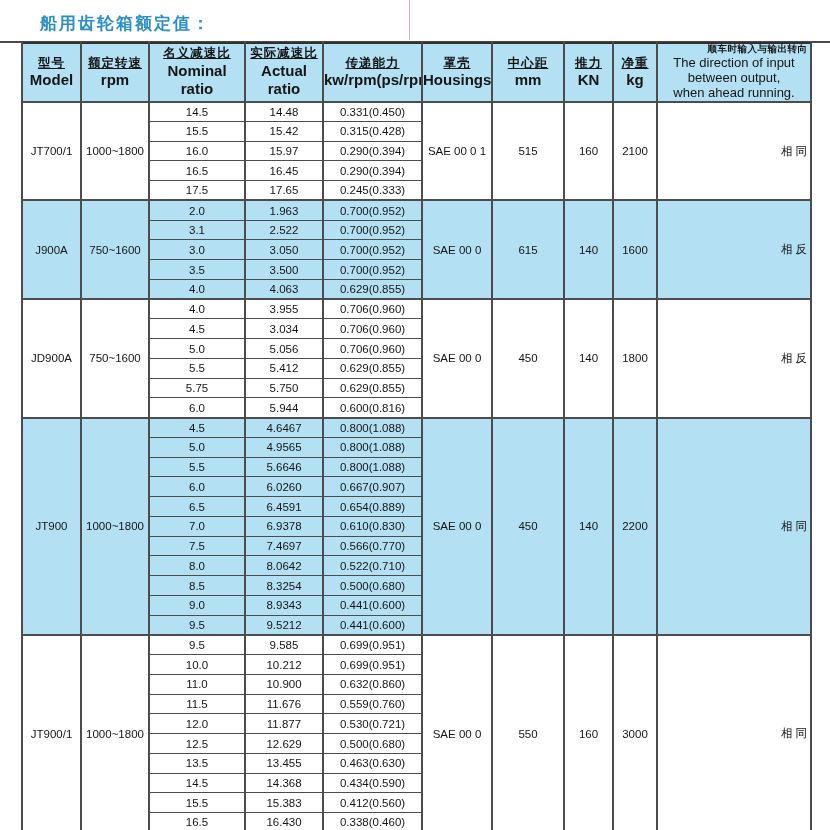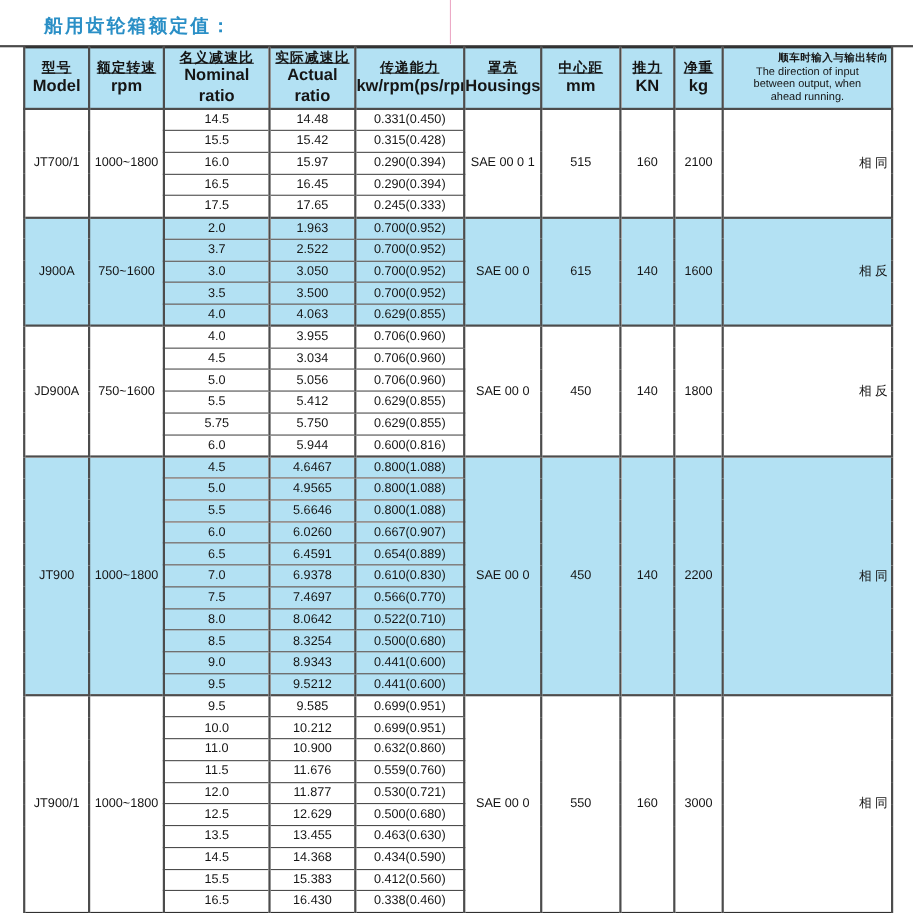--- a/index.html
+++ b/index.html
@@ -41,21 +41,21 @@
   .shaded-bg { background:#b3e1f3; }
   .hdr-zh {
     font-family:"Liberation Serif", serif;
     font-size:12.5px; font-weight:bold; line-height:1.3; letter-spacing:1px;text-decoration:underline;
   }
   .hdr-en { font-size:15px; font-weight:bold; line-height:1.25; }
   .hdr-zh-sm {
     font-family:"Liberation Serif", serif;
     font-size:9.5px; font-weight:bold; line-height:1.25; letter-spacing:0.5px;padding-left:47px;
   }
-  .hdr-en-sm { font-size:10px; font-weight:normal; line-height:1.15; padding:0 14px; }
+  .hdr-en-sm { font-size:13px; font-weight:normal; line-height:1.15; padding:0 14px; }
   td.model-cell, td.rpm-cell { font-size:11.5px; }
   td.direction-cell {
     font-family:"Liberation Serif", serif;
     font-size:12.5px; letter-spacing:3px;text-align:right;
   }
 </style>
 </head>
 <body>
 
 <div class="page-title">船用齿轮箱额定值：</div>
@@ -158,21 +158,21 @@
         <td class="shaded-bg ">2.0</td>
         <td class="shaded-bg ">1.963</td>
         <td class="shaded-bg ">0.700(0.952)</td>
         <td rowspan="5" class="shaded-bg ">SAE 00 0</td>
         <td rowspan="5" class="shaded-bg ">615</td>
         <td rowspan="5" class="shaded-bg ">140</td>
         <td rowspan="5" class="shaded-bg ">1600</td>
         <td rowspan="5" class="shaded-bg direction-cell">相反</td>
       </tr>
       <tr>
-        <td class="shaded-bg ">3.7</td>
+        <td class="shaded-bg ">3.1</td>
         <td class="shaded-bg ">2.522</td>
         <td class="shaded-bg ">0.700(0.952)</td>
       </tr>
       <tr>
         <td class="shaded-bg ">3.0</td>
         <td class="shaded-bg ">3.050</td>
         <td class="shaded-bg ">0.700(0.952)</td>
       </tr>
       <tr>
         <td class="shaded-bg ">3.5</td>

